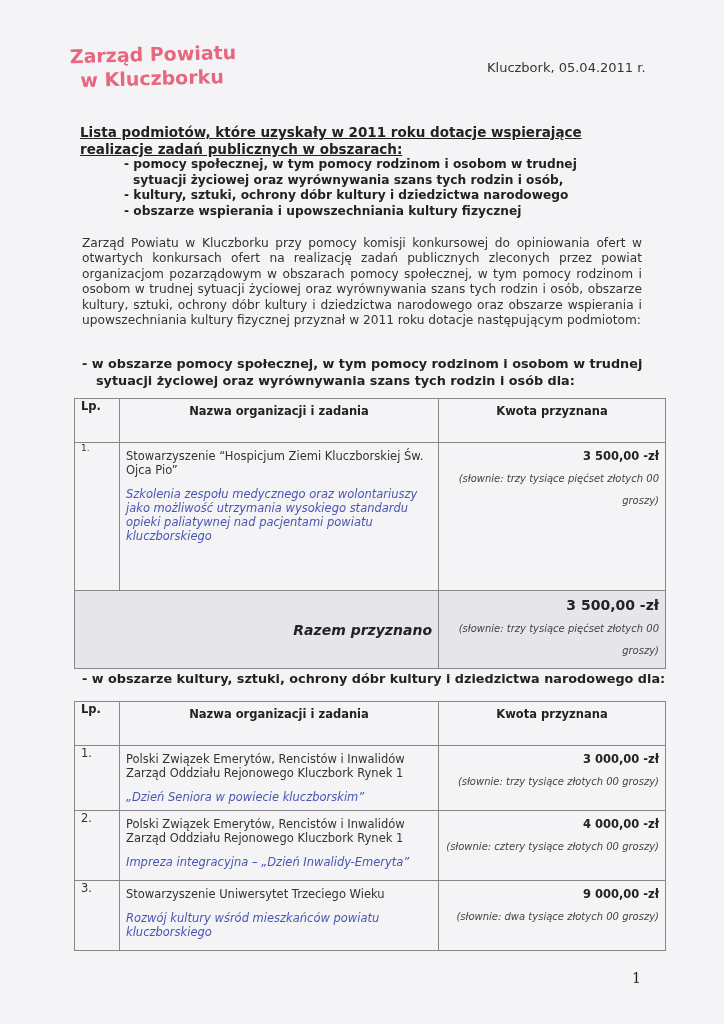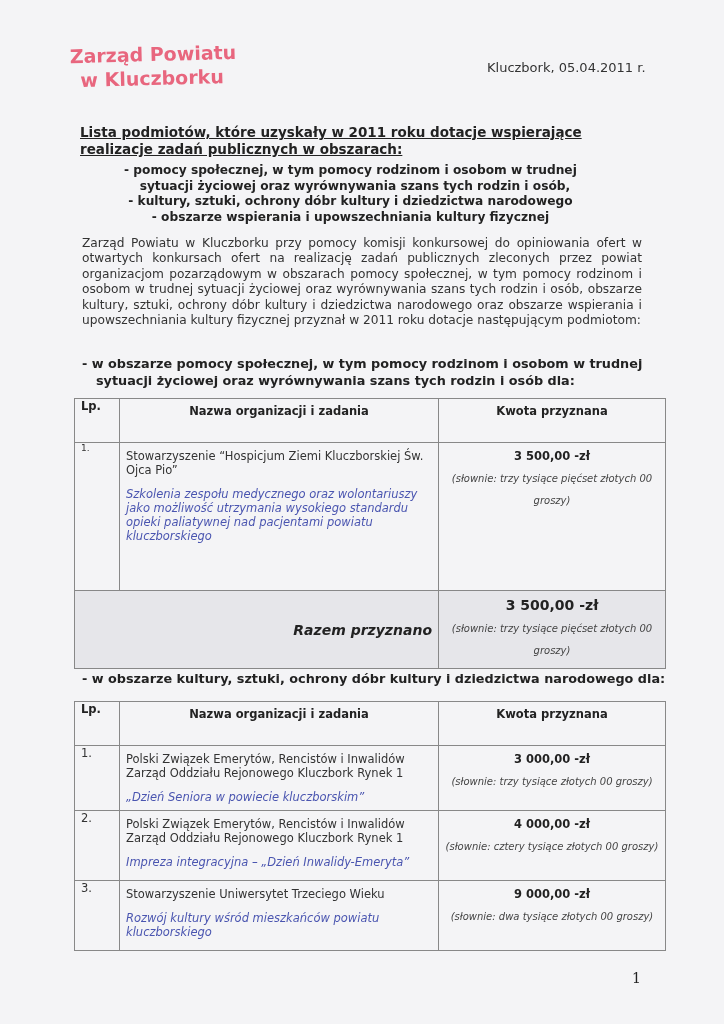--- a/index.html
+++ b/index.html
@@ -6,36 +6,36 @@
   body {
     width:724px; height:1024px; background:#f4f4f6; position:relative; overflow:hidden;
     font-family:"DejaVu Sans", sans-serif; color:#222;
   }
   .stamp { position:absolute; left:70px; top:42px; color:#e8667e; font-weight:bold;
     font-family:"DejaVu Sans", sans-serif; font-size:19px; line-height:24px; transform:rotate(-1.5deg);}
   .stamp .l2 { padding-left:10px; }
   .date { position:absolute; left:487px; top:60px; font-size:13px; color:#333; }
   .title { position:absolute; left:80px; top:124px; width:560px; 
     font-weight:bold; font-size:13.5px; text-decoration:underline; line-height:17px; color:#222;}
-  .bullets { position:absolute; left:124px; top:163px; font-weight:bold; font-size:12.2px; line-height:15.5px; color:#222;text-align:center;}
+  .bullets { position:absolute; left:124px; top:157px; font-weight:bold; font-size:12.2px; line-height:15.5px; color:#222;}
   .bullets .ind { padding-left:9px; }
   .para { position:absolute; left:82px; top:236px; width:560px; font-size:12.2px; line-height:15.4px; text-align:justify; color:#333;}
   .sec-head { position:absolute; font-weight:bold; font-size:12.8px; line-height:17px; color:#222;}
   .sec1 { left:82px; top:355px; }
   .sec1 .ind { padding-left:14px; }
   .sec2 { left:82px; top:670px; }
   table { position:absolute; border-collapse:collapse; font-size:11.5px; color:#333; }
   td, th { border:1px solid #888; vertical-align:top; }
   th { font-weight:bold; font-size:11.5px; text-align:center; padding:5px 4px 0; height:38px; color:#222; }
   th.lp { text-align:left; }
   .t1 { left:74px; top:398px; width:592px; }
   .t2 { left:74px; top:701px; width:592px; }
   .c-lp { width:32px; padding:0 6px; }
   .c-name { width:306px; padding:6px 6px; line-height:14px; }
-  .c-amt { padding:6px 6px; text-align:center; }
+  .c-amt { padding:6px 6px; text-align:right; }
   .org { color:#333; }
   .task { color:#4a55b0; font-style:italic; margin-top:10px; }
   .amt { font-weight:bold; color:#222; font-size:11.5px; }
   .words { font-style:italic; font-size:10px; color:#444; margin-top:5px; line-height:22px; }
   .total td { background:#e6e6ea; }
   .total-label { text-align:right; font-style:italic; font-weight:bold; font-size:14px; vertical-align:middle; padding-right:6px; color:#222;}
   .total .amt { font-size:14px; }
   .pageno { position:absolute; left:632px; top:970px; font-family:"DejaVu Serif", serif; font-size:14px; color:#222; }
 </style>
 </head>

